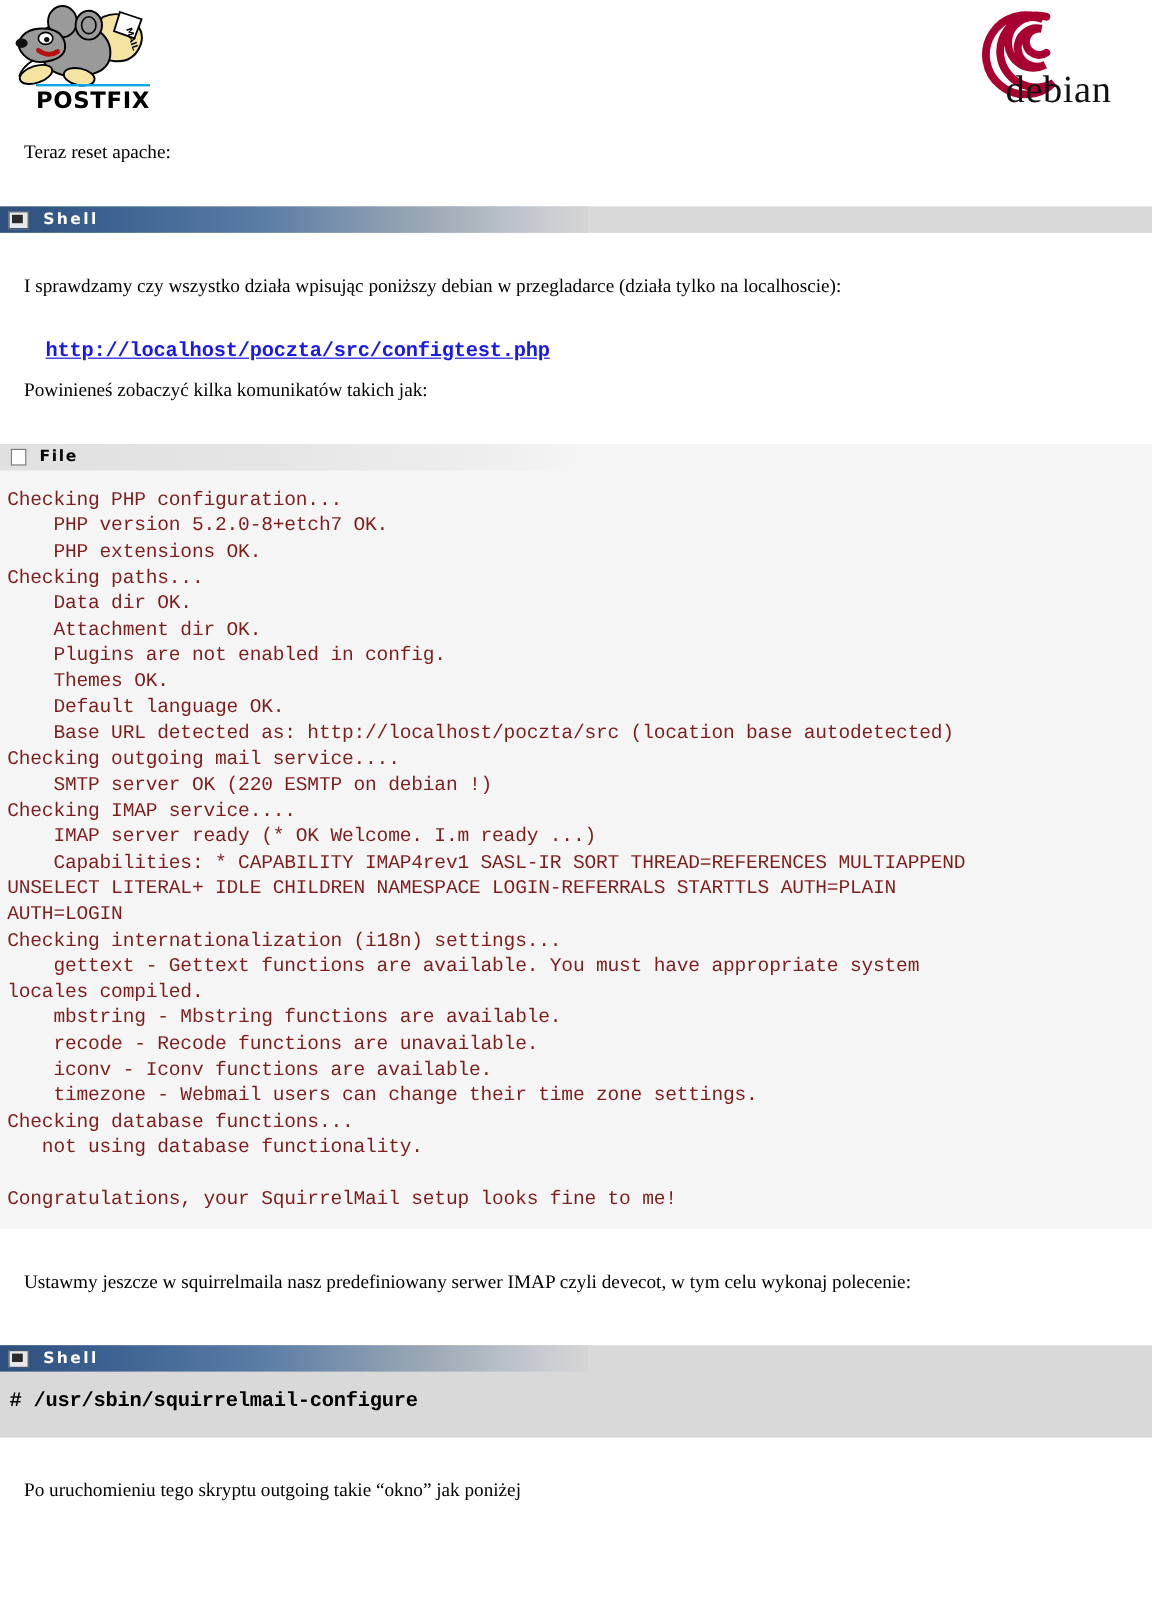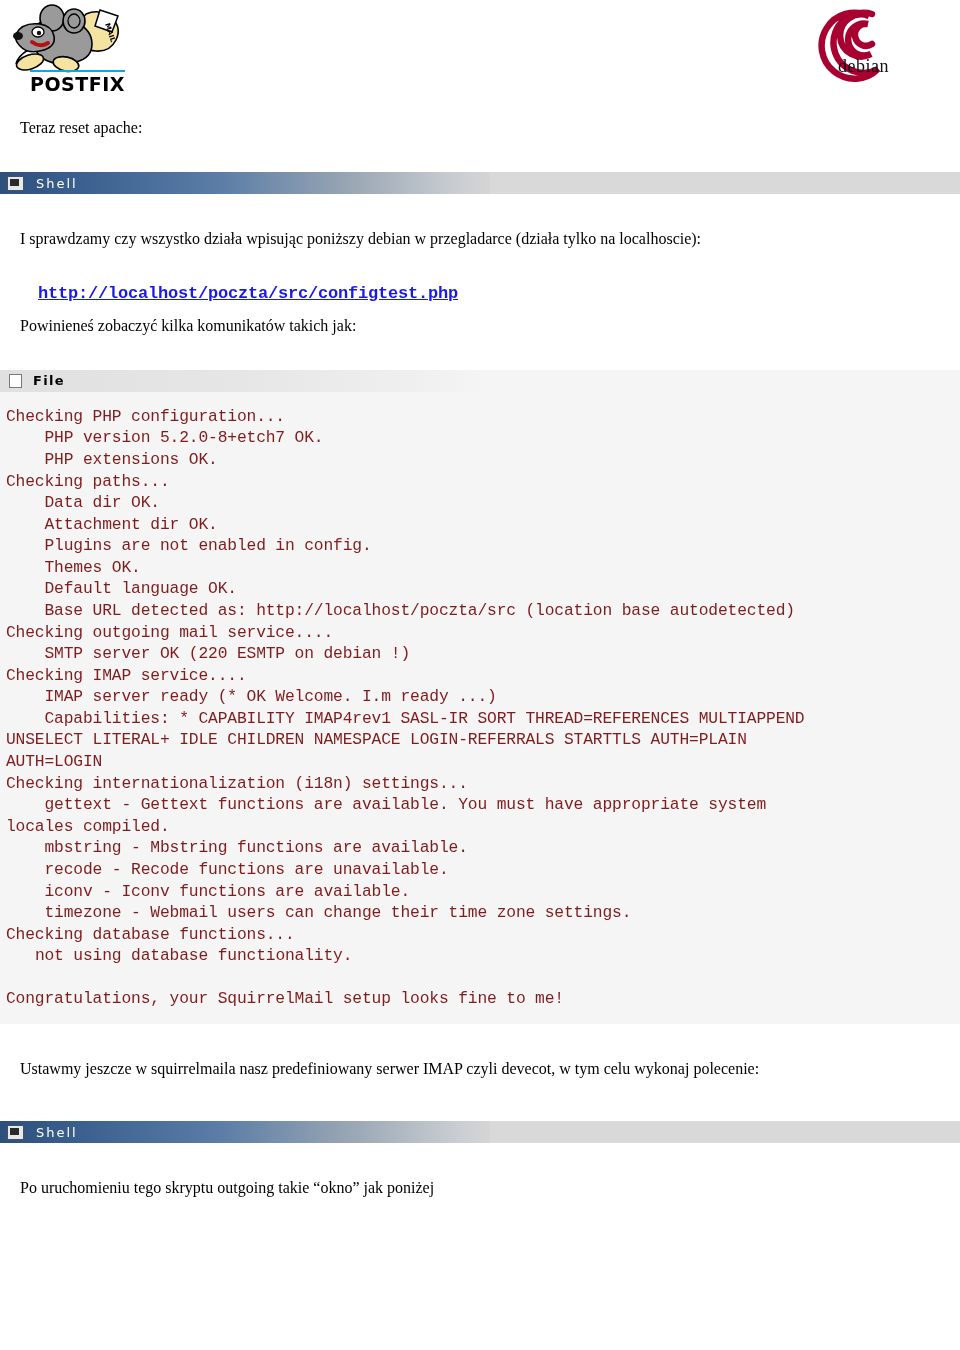--- a/index.html
+++ b/index.html
@@ -44,21 +44,21 @@
   .postfix-word {
     left: 22px;
     top: 66px;
     font-size: 19px;
     border-top: 2px solid #0ea5e9;
     padding-top: 1px;
   }
   .debian-word {
     left: 26px;
     top: 54px;
-    font-size: 18px;
+    font-size: 32px;
     font-family: "Liberation Serif", serif;
     font-weight: normal;
     color: #111;
   }
 
   
   p.prose {
     margin: 12px;
     padding: 0 14px 0 8px;
     font-size: 16px;
@@ -107,21 +107,21 @@
     content: "";
     position: absolute;
     left: 2px; top: 2px;
     width: 9px; height: 7px;
     background: #2b2b2b;
   }
   .shell-title-text {
     margin-left: 12px;
     font-family: "DejaVu Sans", sans-serif;
     font-size: 13px;
-    font-weight: normal;
+    font-weight: bold;
     color: #ffffff;
     letter-spacing: 2px;
   }
   .shell-body {
     padding: 16px 8px 20px 8px;
     font-family: "Liberation Mono", monospace;
     font-size: 17px;
     font-weight: bold;
     color: #000;
     letter-spacing: -0.2px;
@@ -264,17 +264,18 @@
 <div class="gap-md"></div>
 
 <p class="prose">Ustawmy jeszcze w squirrelmaila nasz predefiniowany serwer IMAP czyli devecot, w tym celu wykonaj polecenie:</p>
 <div class="gap-lg"></div>
 
 <div class="shell-box">
   <div class="shell-titlebar">
     <span class="shell-icon"></span>
     <span class="shell-title-text">Shell</span>
   </div>
+  <div class="shell-body"># /usr/sbin/squirrelmail-configure</div>
 </div>
 
 <div class="gap-md"></div>
 
 <p class="prose">Po uruchomieniu tego skryptu outgoing takie “okno”  jak poniżej</p>
 
 </body></html>

